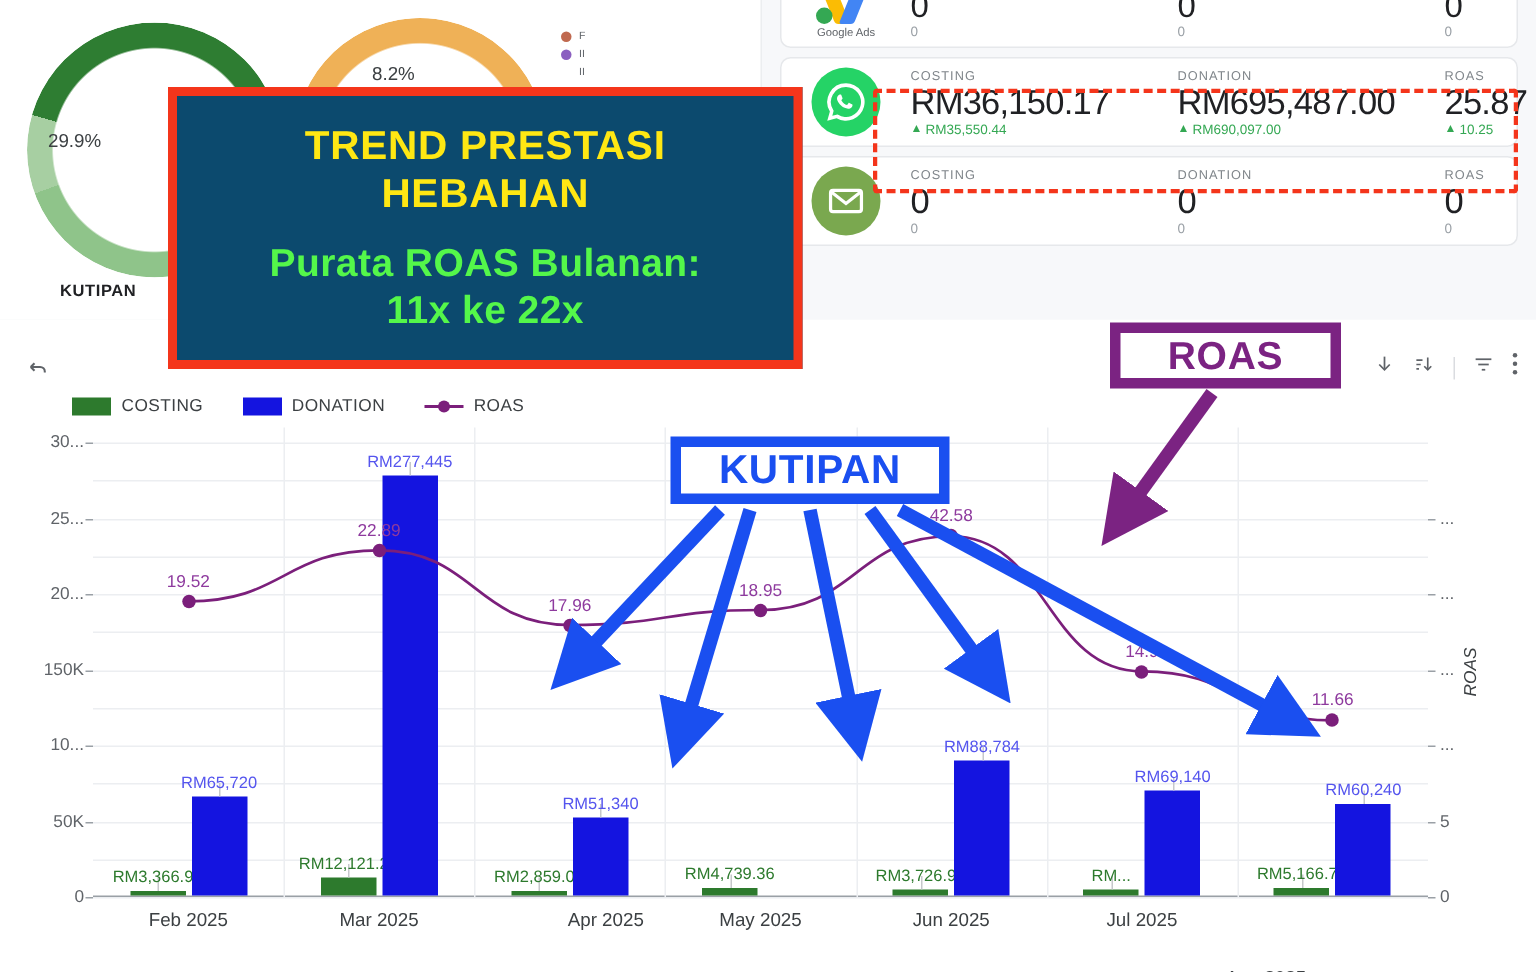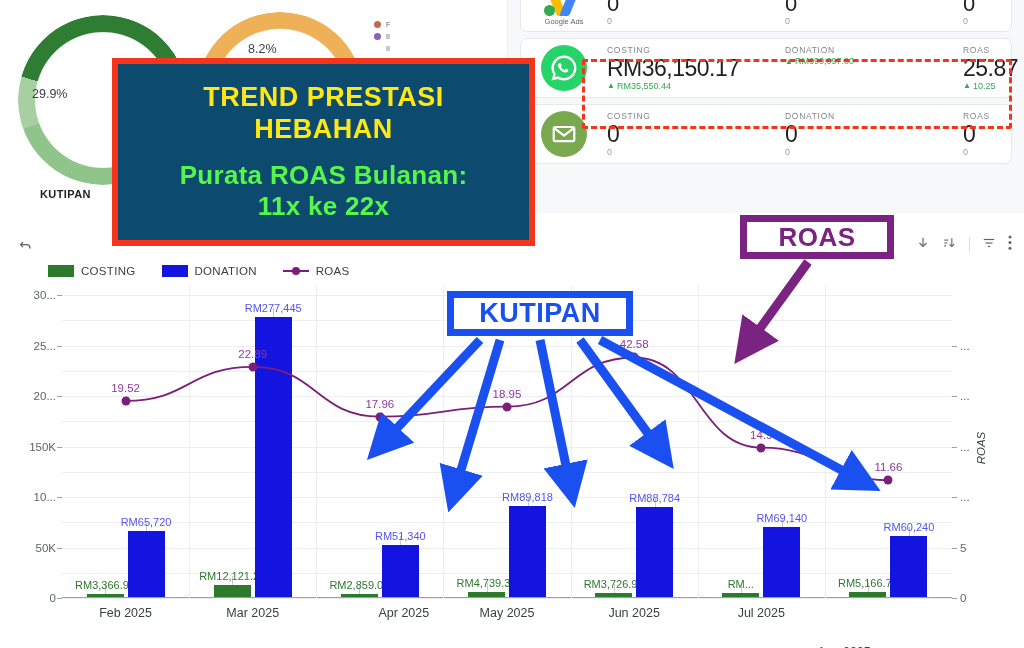--- a/index.html
+++ b/index.html
@@ -277,20 +277,21 @@
         <div class="m-col w1">
           <div class="m-cap">COSTING</div>
           <div class="m-val">RM36,150.17</div>
           <div class="m-sub">
               <span class="arrow-up">▲</span>
               <span>RM35,550.44</span>
             </div>
         </div>
         <div class="m-col w2">
           <div class="m-cap">DONATION</div>
+          <div class="m-val">RM695,487.00</div>
           <div class="m-sub">
               <span class="arrow-up">▲</span>
               <span>RM690,097.00</span>
             </div>
         </div>
         <div class="m-col">
           <div class="m-cap">ROAS</div>
           <div class="m-val">25.87</div>
           <div class="m-sub">
               <span class="arrow-up">▲</span>
@@ -461,24 +462,20 @@
       <div class="bar don" style="left: 319.857px; width: 37px; height: 51.8368px;">
         <div class="leader"></div>
         <div class="bar-lab don">RM51,340</div>
       </div>
       <div class="vsep" style="left: 381.429px;"></div>
       <div class="xlab" style="left: 445px;">May 2025</div>
       <div class="bar cost" style="left: 406px; width: 37px; height: 4.78522px;">
         <div class="leader"></div>
         <div class="bar-lab cost">RM4,739.36</div>
       </div>
-      <div class="bar don" style="left: 447px; width: 37px; height: 90.6872px;">
-        <div class="leader"></div>
-        <div class="bar-lab don">RM89,818</div>
-      </div>
       <div class="vsep" style="left: 508.571px;"></div>
       <div class="xlab" style="left: 572.143px;">Jun 2025</div>
       <div class="bar cost" style="left: 533.143px; width: 37px; height: 3.76299px;">
         <div class="leader"></div>
         <div class="bar-lab cost">RM3,726.92</div>
       </div>
       <div class="bar don" style="left: 574.143px; width: 37px; height: 89.6432px;">
         <div class="leader"></div>
         <div class="bar-lab don">RM88,784</div>
       </div>

